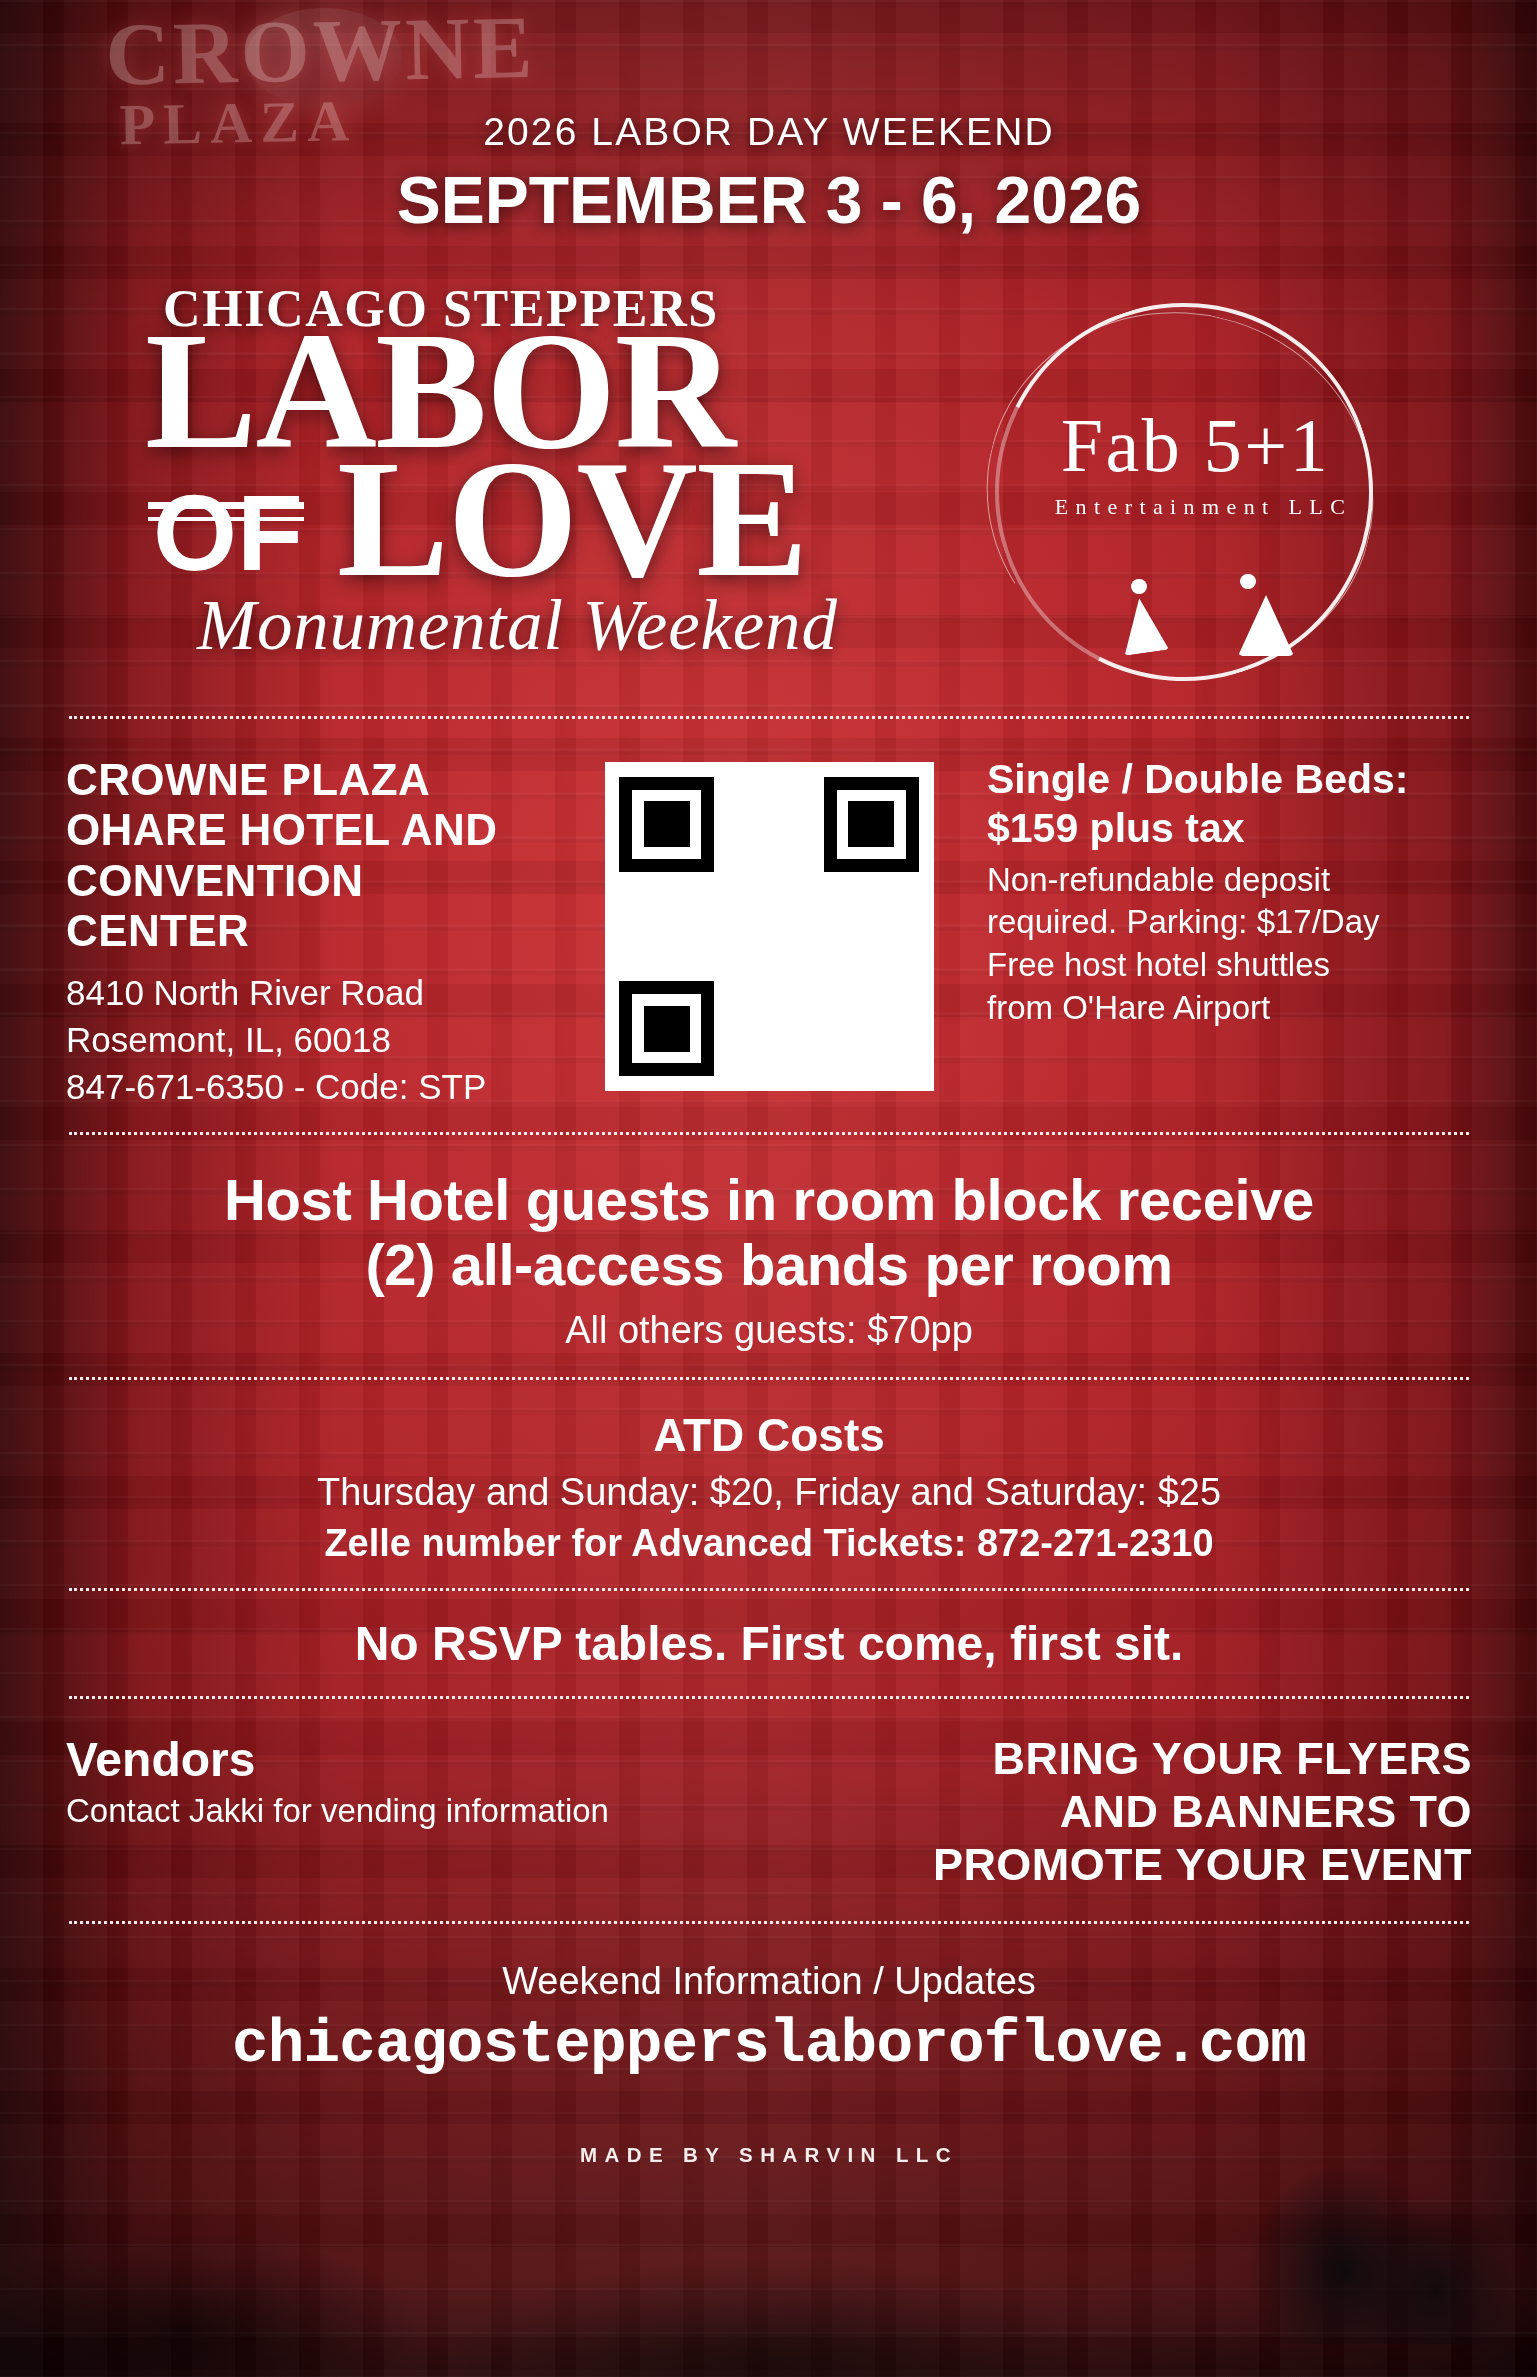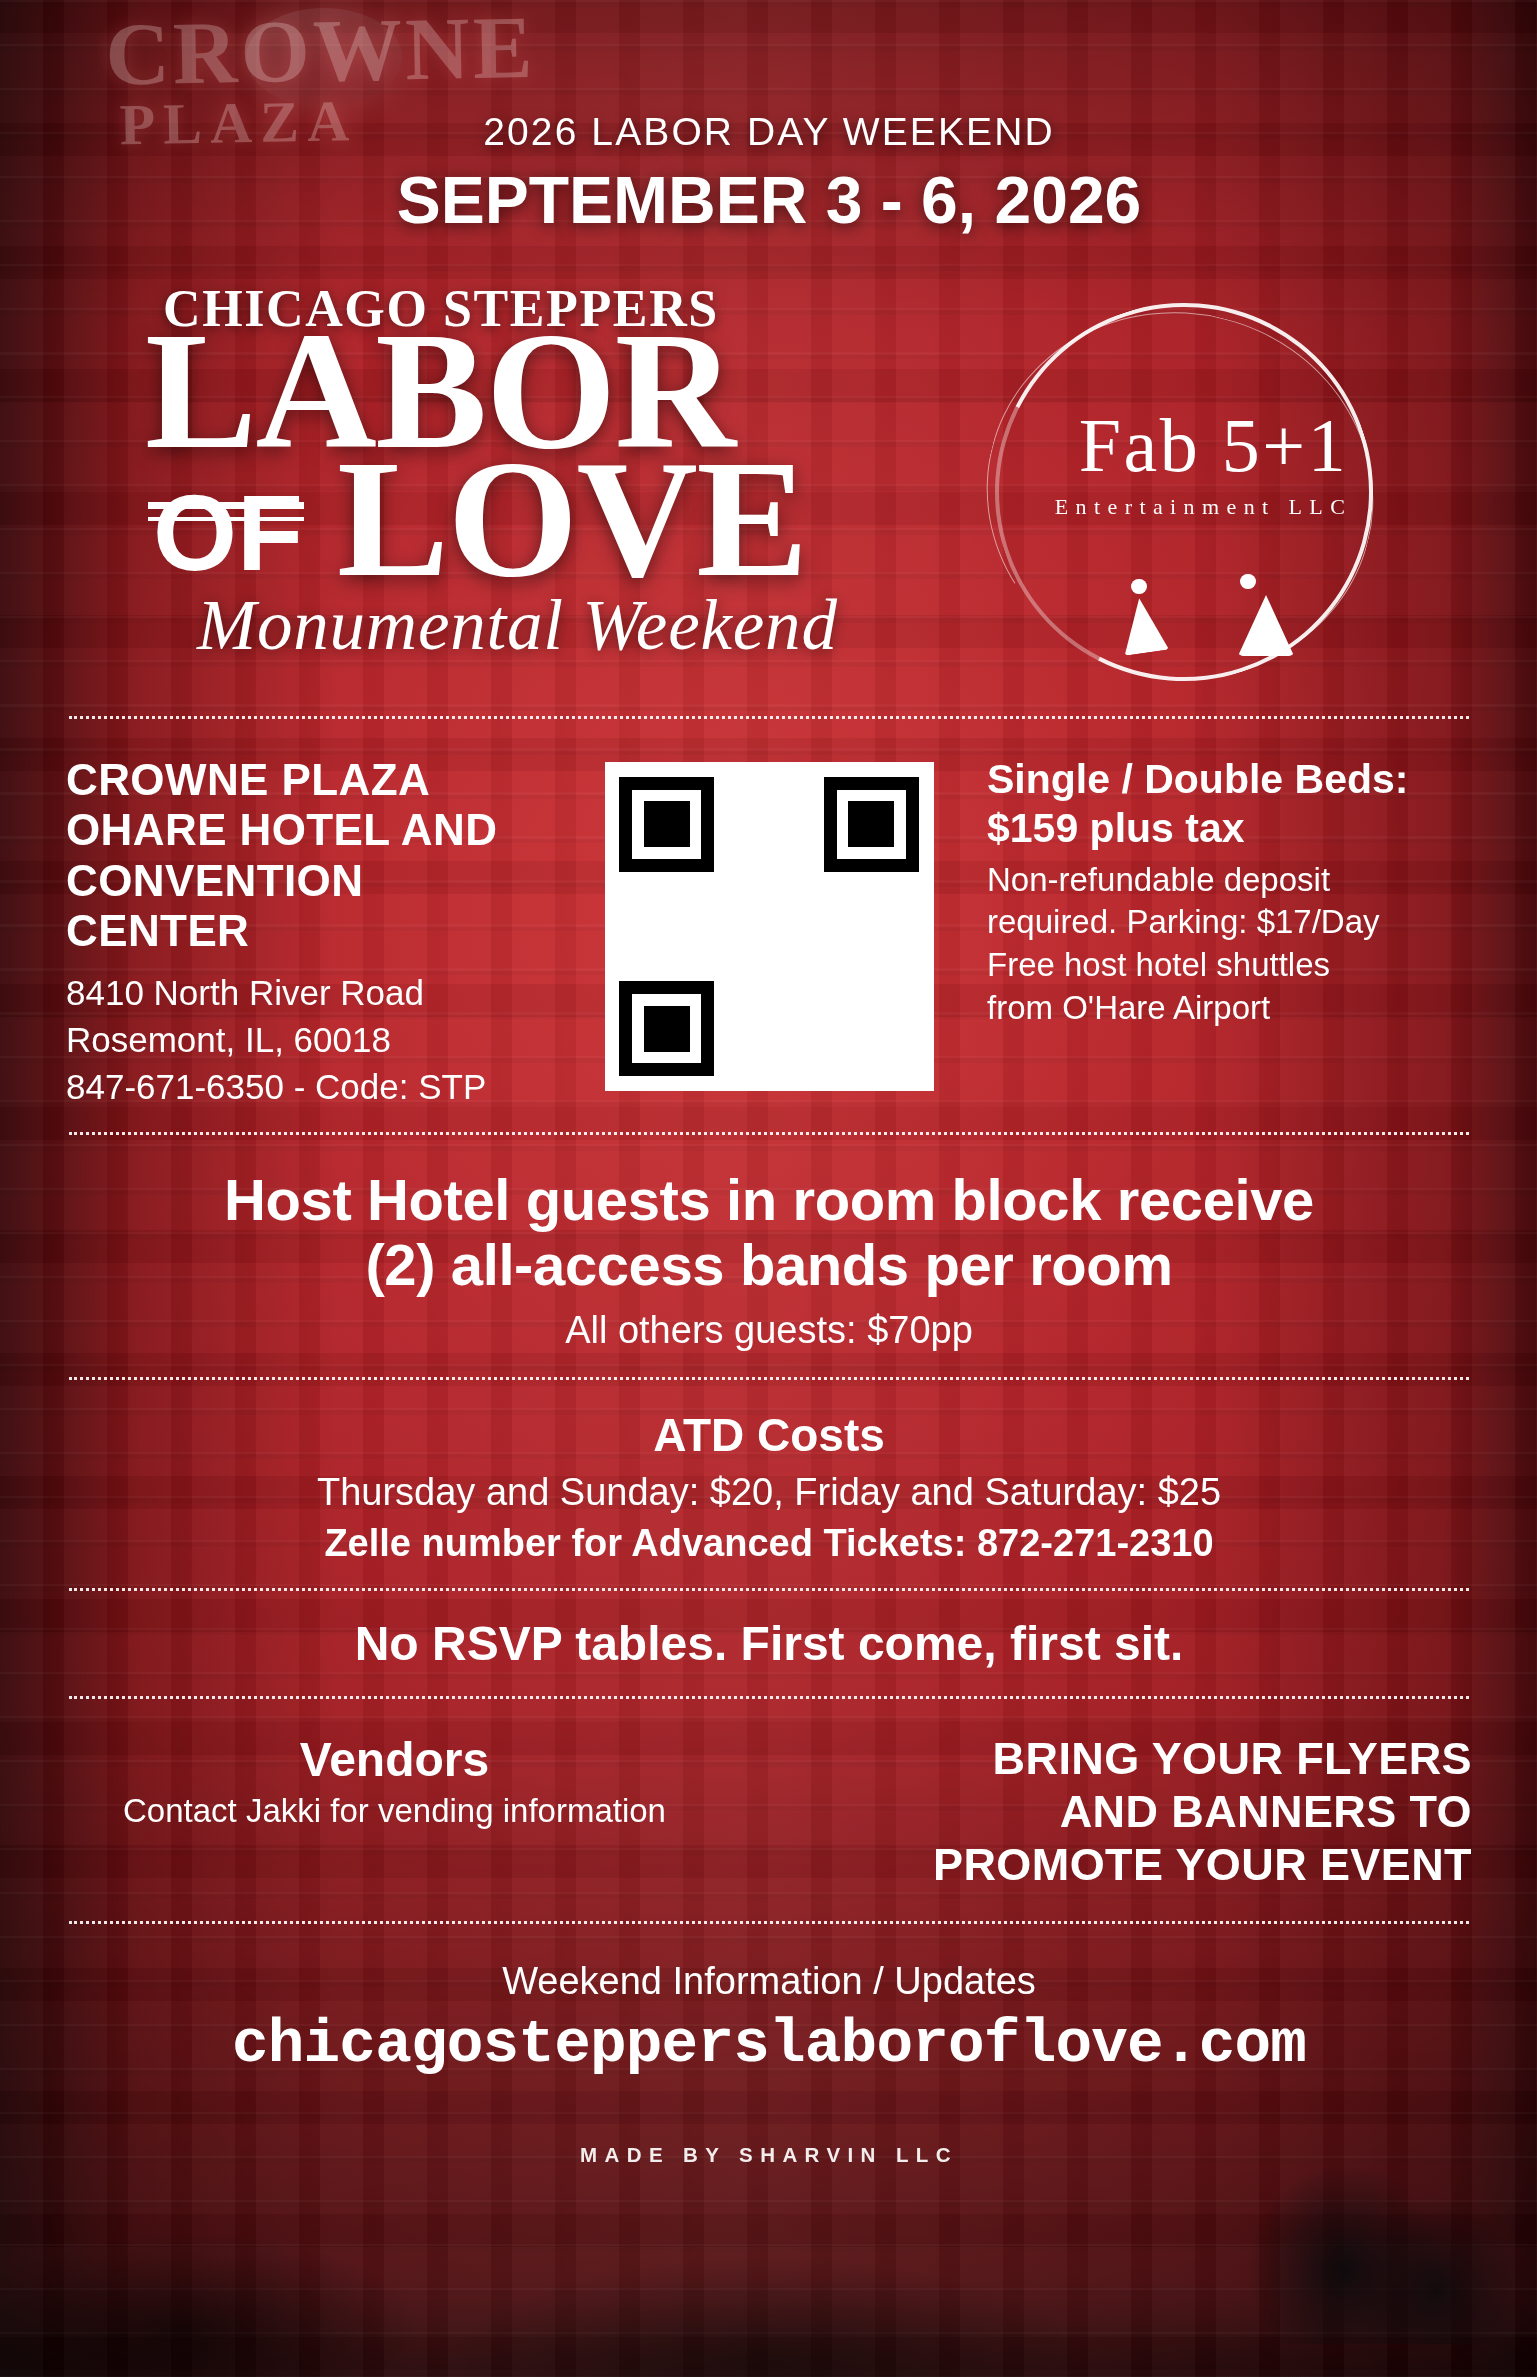--- a/index.html
+++ b/index.html
@@ -215,21 +215,21 @@
     position: absolute;
     left: 6.6px; top: 18px;
     width: 386px; height: 361px;
     border: 1.6px solid rgba(255,255,255,.55);
     border-radius: 50%;
     border-bottom-color: transparent;
     transform: rotate(14deg);
   }
   .fab .fabtext {
     position: absolute;
-    left: 62px; top: 107px;
+    left: 44px; top: 107px;
     width: 345px;
     text-align: center;
     font-family: "Liberation Serif", serif;
     font-size: 76px;
     letter-spacing: 2.5px;
   }
   .fab .fabsub {
     position: absolute;
     left: 48px; top: 199px;
     width: 353px;
@@ -359,21 +359,21 @@
     font-size: 48px;
     font-weight: bold;
   }
 
   .vendrow {
     display: flex;
     justify-content: space-between;
     align-items: flex-start;
     padding: 33px 0 30px 0;
   }
-  .vend { width: 657px; text-align: center; }
+  .vend { width: 657px; }
   .vend-title { font-size: 48px; font-weight: bold; }
   .vend-l1 { margin-top: 6.6px; font-size: 36px; font-weight: bold; }
   .vend-l2 { margin-top: 5px; font-size: 33px; }
   .promote {
     width: 641px;
     text-align: right;
     font-size: 45px;
     font-weight: bold;
     line-height: 1.18;
     letter-spacing: 0.4px;

